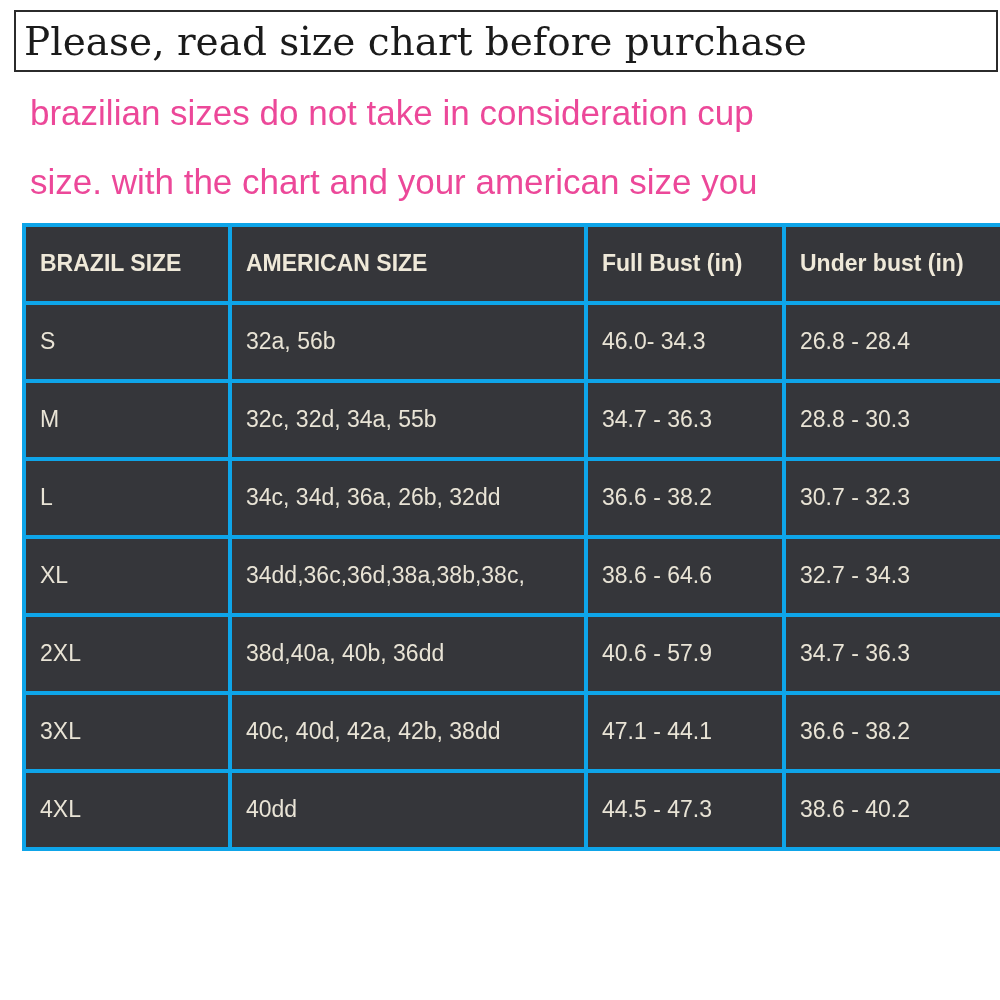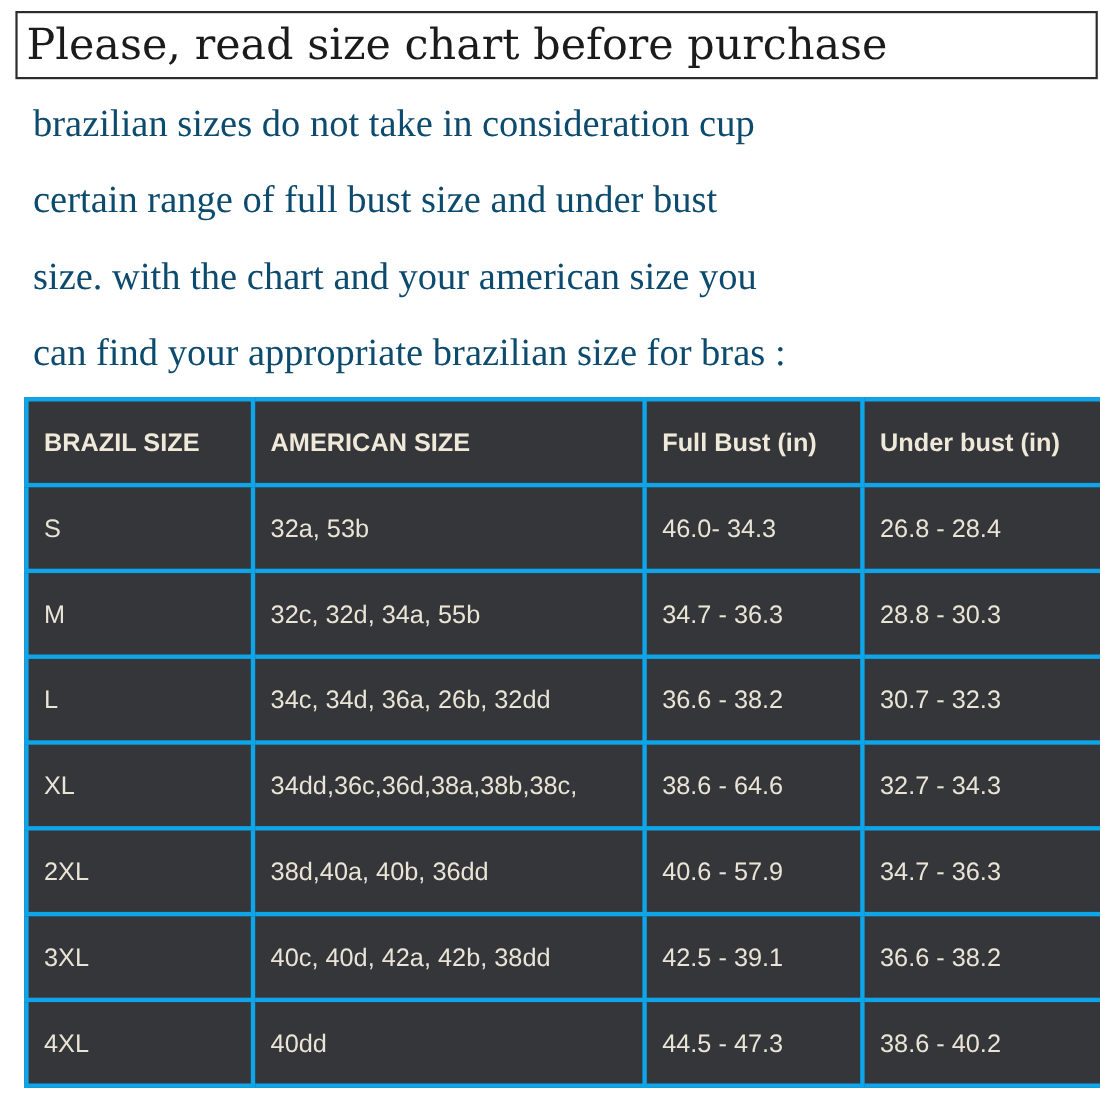--- a/index.html
+++ b/index.html
@@ -32,23 +32,23 @@
   }
   .title-text {
     font-family: "DejaVu Serif", serif;
     font-size: 39px;
     color: #1b1b1b;
     line-height: 1;
     letter-spacing: 0px;
     white-space: nowrap;
   }
   .intro {
-    font-family: Liberation Serif, serif;
+    font-family: Liberation Sans, sans-serif;
     font-size: 35px;
-    color: #0c4a6e;
+    color: #ec4899;
     line-height: 1.98;
     padding: 2px 4px 0 18px;
     margin: 0;
   }
   .intro .line {
     display: block;
     white-space: nowrap;
   }
   table.size-chart {
     width: 980px;
@@ -85,44 +85,42 @@
 <body>
 
 <div class="page">
 
   <div class="title-box">
     <div class="title-text">Please, read size chart before purchase</div>
   </div>
 
   <div class="intro">
     <span class="line">brazilian sizes do not take in consideration cup</span>
-    <span class="line">certain range of  full bust size and under bust</span>
     <span class="line">size. with the chart and your american size you</span>
-    <span class="line">can find your appropriate brazilian size for bras :</span>
   </div>
 
   <table class="size-chart">
     <colgroup>
       <col class="c1">
         <col class="c2">
         <col class="c3">
         <col class="c4">
     </colgroup>
     <thead>
       <tr>
         <th>BRAZIL SIZE</th>
         <th>AMERICAN SIZE</th>
         <th>Full Bust (in)</th>
         <th>Under bust (in)</th>
       </tr>
     </thead>
     <tbody>
       <tr>
         <td>S</td>
-        <td>32a, 53b</td>
+        <td>32a, 56b</td>
         <td>46.0- 34.3</td>
         <td>26.8 - 28.4</td>
       </tr>
       <tr>
         <td>M</td>
         <td>32c, 32d, 34a, 55b</td>
         <td>34.7 - 36.3</td>
         <td>28.8 - 30.3</td>
       </tr>
       <tr>
@@ -139,21 +137,21 @@
       </tr>
       <tr>
         <td>2XL</td>
         <td>38d,40a, 40b, 36dd</td>
         <td>40.6 - 57.9</td>
         <td>34.7 - 36.3</td>
       </tr>
       <tr>
         <td>3XL</td>
         <td>40c, 40d, 42a, 42b, 38dd</td>
-        <td>42.5 - 39.1</td>
+        <td>47.1 - 44.1</td>
         <td>36.6 - 38.2</td>
       </tr>
       <tr>
         <td>4XL</td>
         <td>40dd</td>
         <td>44.5 - 47.3</td>
         <td>38.6 - 40.2</td>
       </tr>
     </tbody>
   </table>

